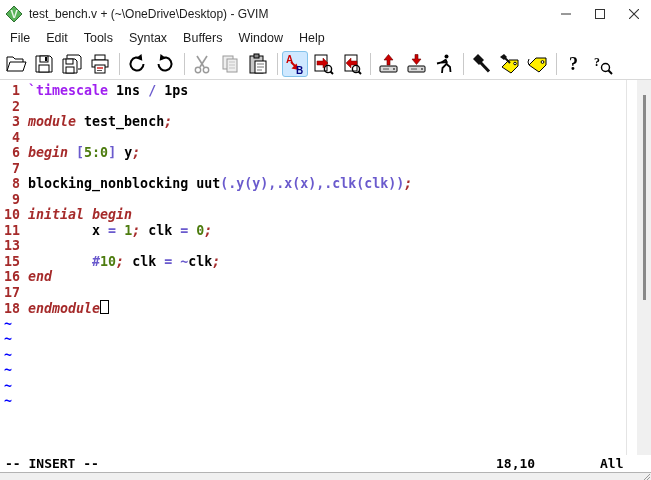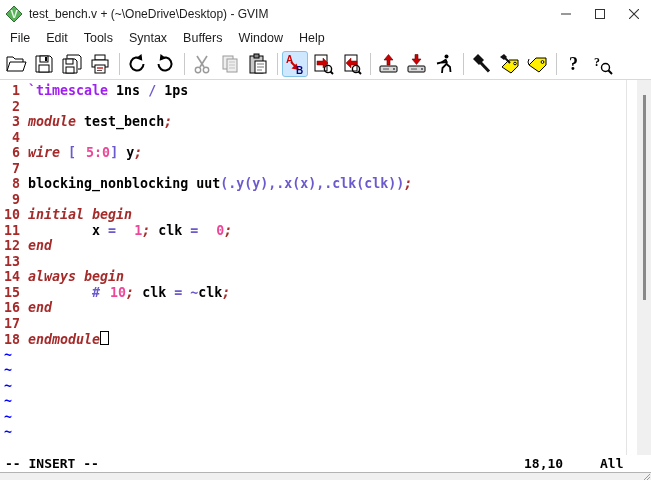--- a/index.html
+++ b/index.html
@@ -24,33 +24,33 @@
   .tbsep{width:1px;height:22px;background:#c9c9c9;margin:0 4px;}
   
   .editor{position:absolute;left:0;top:80px;width:622px;height:375px;background:#fff;overflow:hidden;
           font-family:"DejaVu Sans Mono",monospace;font-size:13.3px;font-weight:bold;
           padding:3px 0 0 4px;box-sizing:content-box;border-right:1px solid #e4e4e4;}
   .line{height:15.5px;line-height:15.5px;white-space:pre;}
   .ln{color:#a52a2a;}
   .tl{color:#0000ff;}
   .seg-kw{color:#a52a2a;font-style:italic;}
   .seg-op{color:#6a5acd;}
-  .seg-num{color:#ec4899;margin-left:10px;}
+  .seg-num{color:#4d7c0f;}
   .seg-pre{color:#a020f0;}
   .seg-pl{color:#000000;}
   .cursor{display:inline-block;width:7px;height:12px;border:1px solid #000;vertical-align:-1px;}
   
   .sbtrack{position:absolute;right:0;top:80px;width:14px;height:375px;background:#f0f0f0;}
   .sbthumb{position:absolute;left:6px;top:15px;width:3px;height:205px;background:#8a8a8a;}
   .right-edge{position:absolute;right:0;top:80px;width:1px;height:375px;background:#c0c0c0;}
   
   .statusbar{position:absolute;left:0;top:455px;width:651px;height:17px;background:#fff;
              font-family:"DejaVu Sans Mono",monospace;font-size:13px;font-weight:bold;color:#000;line-height:17px;}
   .mode{position:absolute;left:5px;white-space:pre;}
-  .ruler{position:absolute;left:524px;}
+  .ruler{position:absolute;left:496px;}
   .scrollpos{position:absolute;left:600px;}
   
   .bottom-edge{position:absolute;left:0;top:472px;width:651px;height:8px;background:#f0f0f0;border-top:1px solid #b3b3b3;box-sizing:border-box;}
   .grip{position:absolute;right:1px;top:1px;width:12px;height:6px;}
 </style>
 </head>
 <body>
 
 <div class="window">
 
@@ -303,29 +303,27 @@
           </svg>
         </span>
       </button>
     </div>
 
   <div class="editor" id="editor">
       <div class="line"><span class="ln"> 1 </span><span class="seg-pre">`timescale</span><span class="seg-pl"> 1ns </span><span class="seg-op">/</span><span class="seg-pl"> 1ps</span></div>
       <div class="line"><span class="ln"> 2 </span></div>
       <div class="line"><span class="ln"> 3 </span><span class="seg-kw">module</span><span class="seg-pl"> test_bench</span><span class="seg-kw">;</span></div>
       <div class="line"><span class="ln"> 4 </span></div>
-      <div class="line"><span class="ln"> 6 </span><span class="seg-kw">wire</span><span class="seg-pl"> </span><span class="seg-op">[</span><span class="seg-num">5:0</span><span class="seg-op">]</span><span class="seg-pl"> y</span><span class="seg-kw">;</span></div>
+      <div class="line"><span class="ln"> 6 </span><span class="seg-kw">begin</span><span class="seg-pl"> </span><span class="seg-op">[</span><span class="seg-num">5:0</span><span class="seg-op">]</span><span class="seg-pl"> y</span><span class="seg-kw">;</span></div>
       <div class="line"><span class="ln"> 7 </span></div>
       <div class="line"><span class="ln"> 8 </span><span class="seg-pl">blocking_nonblocking uut</span><span class="seg-op">(.y(y),.x(x),.clk(clk))</span><span class="seg-kw">;</span></div>
       <div class="line"><span class="ln"> 9 </span></div>
       <div class="line"><span class="ln">10 </span><span class="seg-kw">initial begin</span></div>
       <div class="line"><span class="ln">11 </span><span class="seg-pl">        x </span><span class="seg-op">=</span><span class="seg-pl"> </span><span class="seg-num">1</span><span class="seg-kw">;</span><span class="seg-pl"> clk </span><span class="seg-op">=</span><span class="seg-pl"> </span><span class="seg-num">0</span><span class="seg-kw">;</span></div>
-      <div class="line"><span class="ln">12 </span><span class="seg-kw">end</span></div>
       <div class="line"><span class="ln">13 </span></div>
-      <div class="line"><span class="ln">14 </span><span class="seg-kw">always begin</span></div>
       <div class="line"><span class="ln">15 </span><span class="seg-pl">        </span><span class="seg-op">#</span><span class="seg-num">10</span><span class="seg-kw">;</span><span class="seg-pl"> clk </span><span class="seg-op">=</span><span class="seg-pl"> </span><span class="seg-op">~</span><span class="seg-pl">clk</span><span class="seg-kw">;</span></div>
       <div class="line"><span class="ln">16 </span><span class="seg-kw">end</span></div>
       <div class="line"><span class="ln">17 </span></div>
       <div class="line"><span class="ln">18 </span><span class="seg-kw">endmodule</span><span class="cursor"></span></div>
       <div class="line"><span class="tl">~</span></div>
       <div class="line"><span class="tl">~</span></div>
       <div class="line"><span class="tl">~</span></div>
       <div class="line"><span class="tl">~</span></div>
       <div class="line"><span class="tl">~</span></div>
       <div class="line"><span class="tl">~</span></div>

